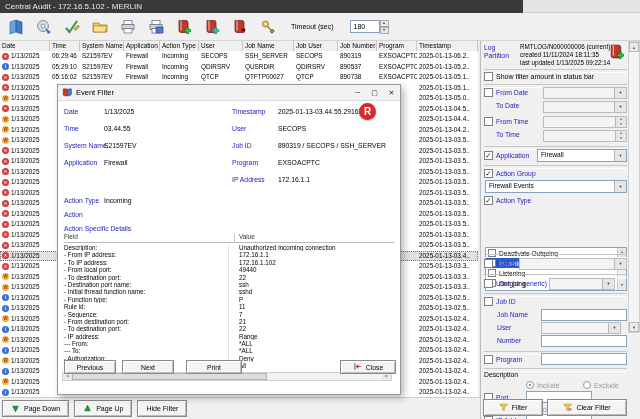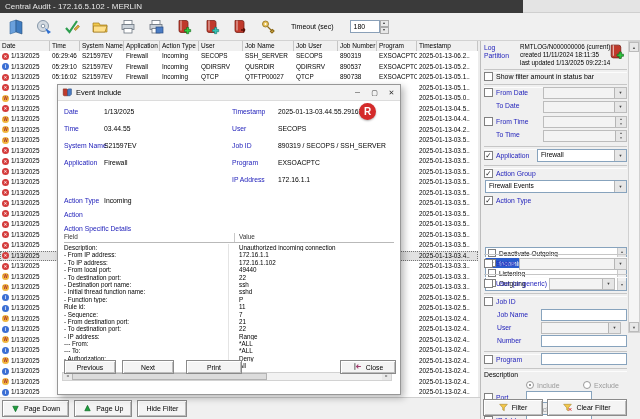--- a/index.html
+++ b/index.html
@@ -949,21 +949,21 @@
   <span style="top:0;">▲</span>
   <span style="bottom:0;">▼</span>
 </div>
 
 <div class="dlg">
   <div class="dlg-title">
     <span><svg viewBox="0 0 16 16">
           <path d="M2 3h5a2 2 0 0 1 2 2v9H4a2 2 0 0 1-2-2z" fill="#c0392b" stroke="#7a241a"></path>
           <path d="M9 5a2 2 0 0 1 2-2h4v9a2 2 0 0 0-2 2H9z" fill="#4a7cc4" stroke="#2c4f85"></path>
         </svg></span>
-    <span>Event Include</span>
+    <span>Event Filter</span>
     <span class="dlg-ctl">
       <span>─</span>
       <span>▢</span>
       <span>✕</span>
     </span>
   </div>
 
   <div id="dfl">
       <span class="dl" style="left: 6px; top: 23px;">Date</span>
       <span class="dv" style="left: 46px; top: 23px;">1/13/2025</span>

